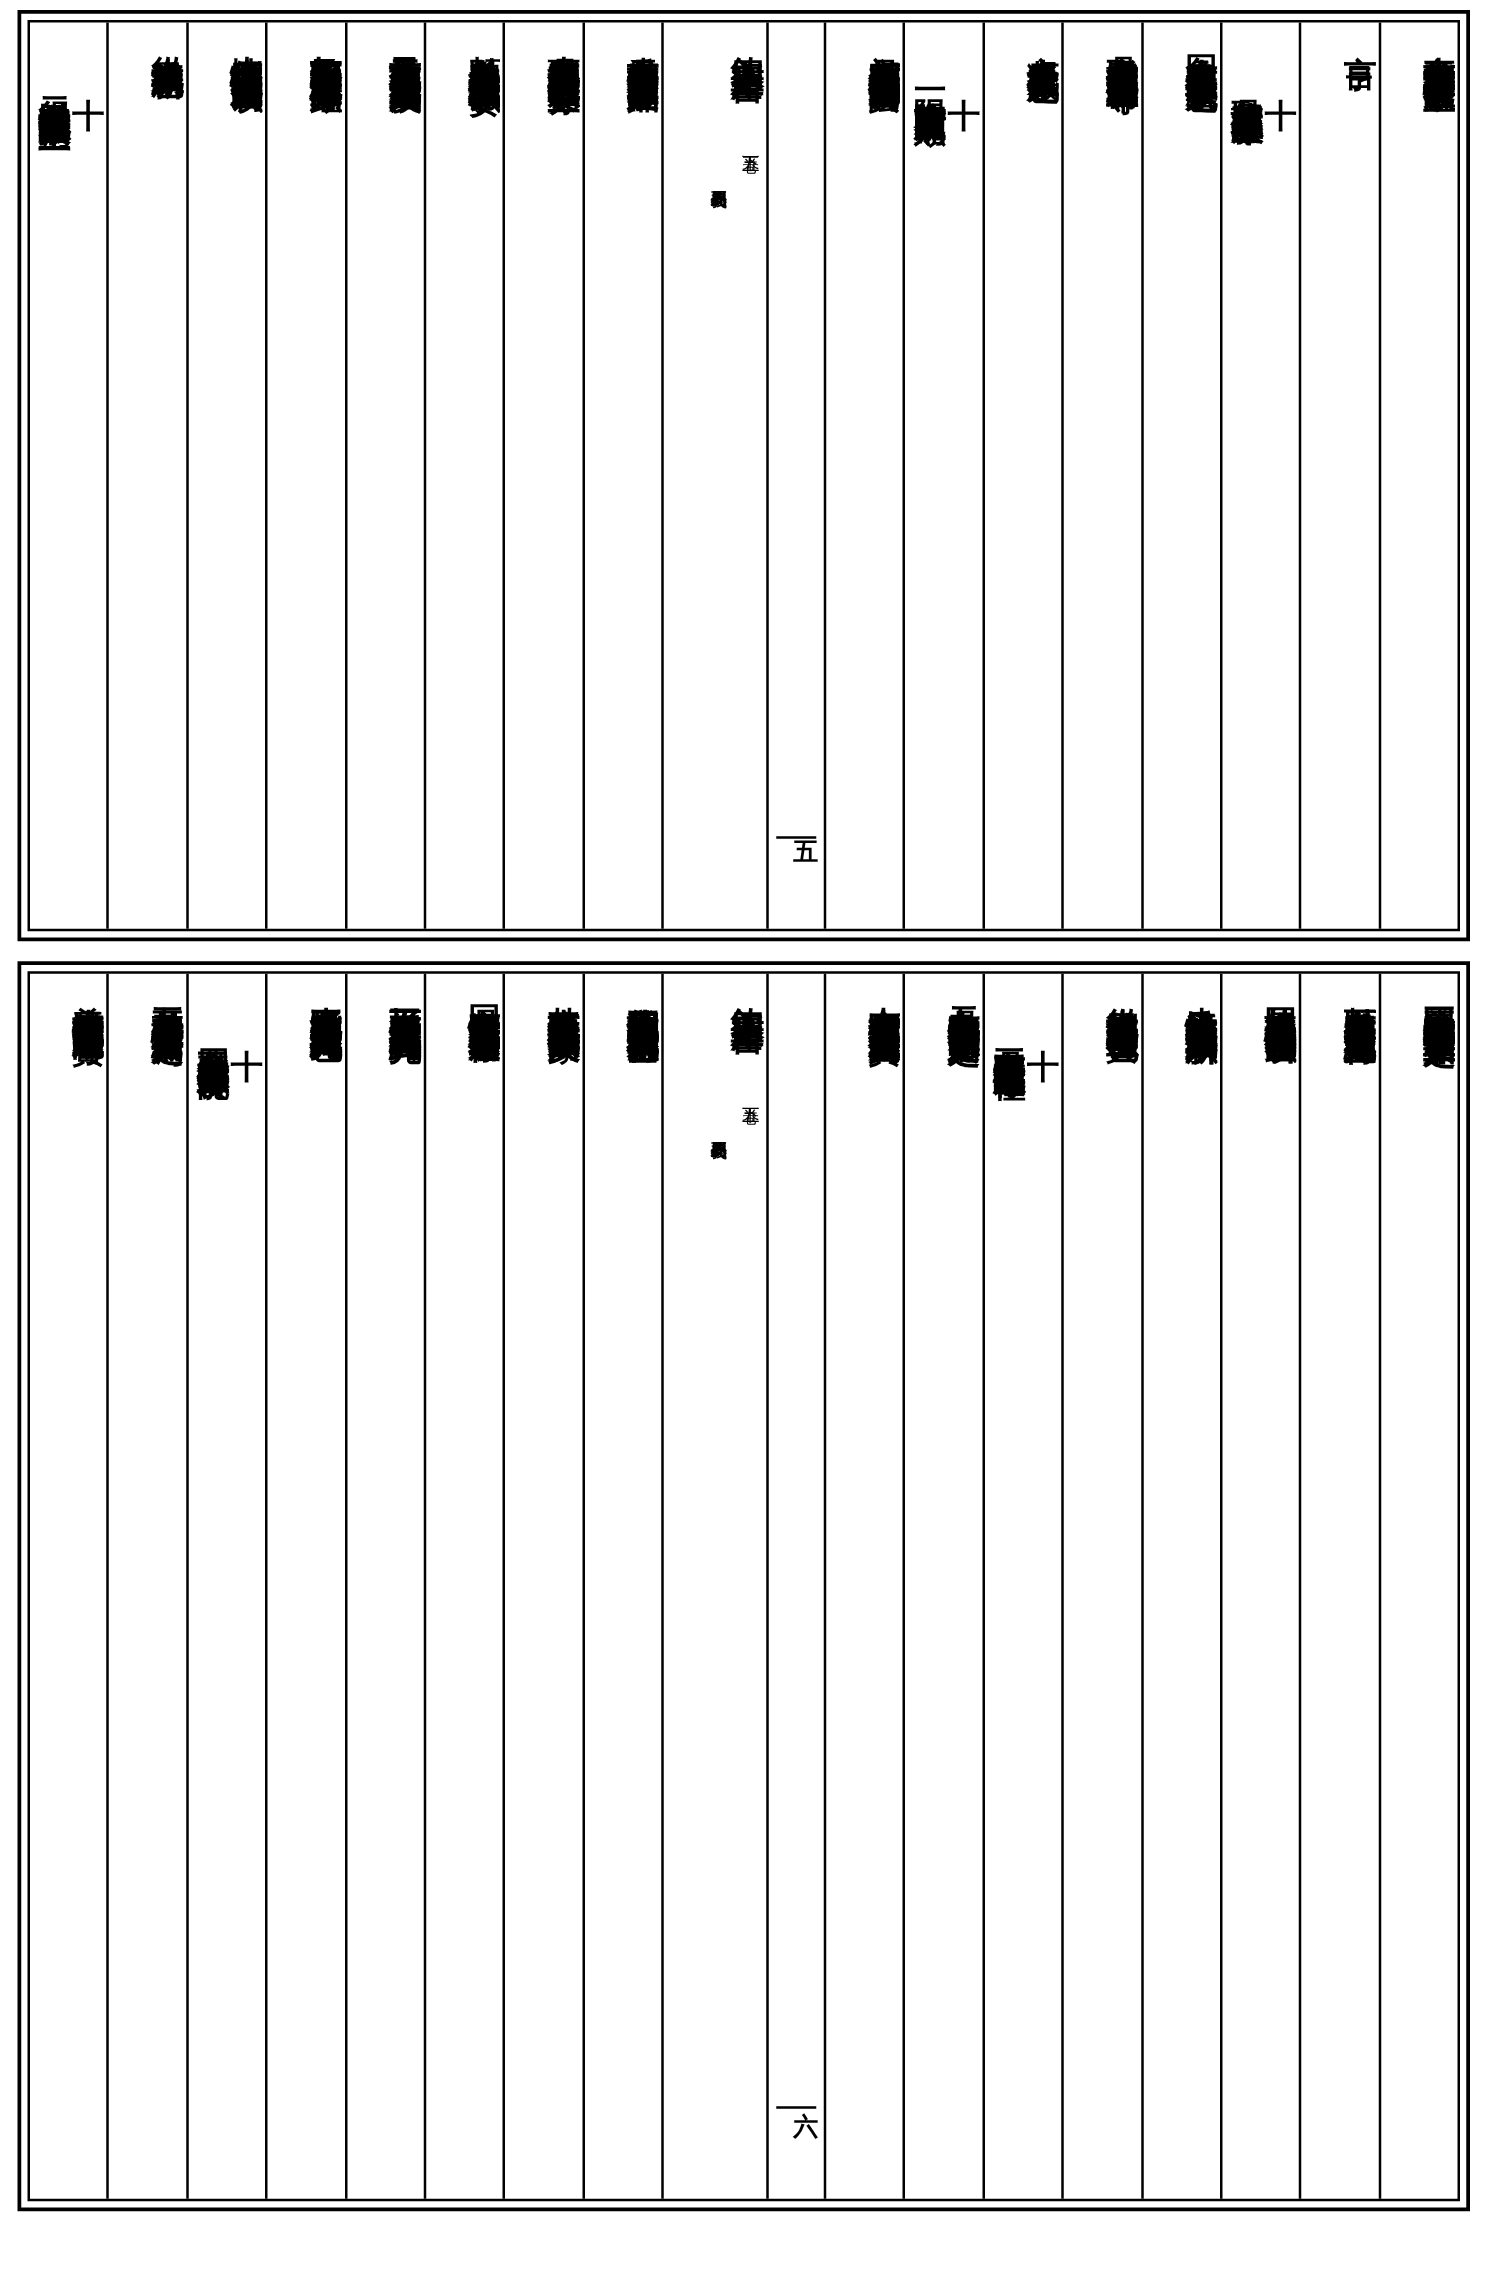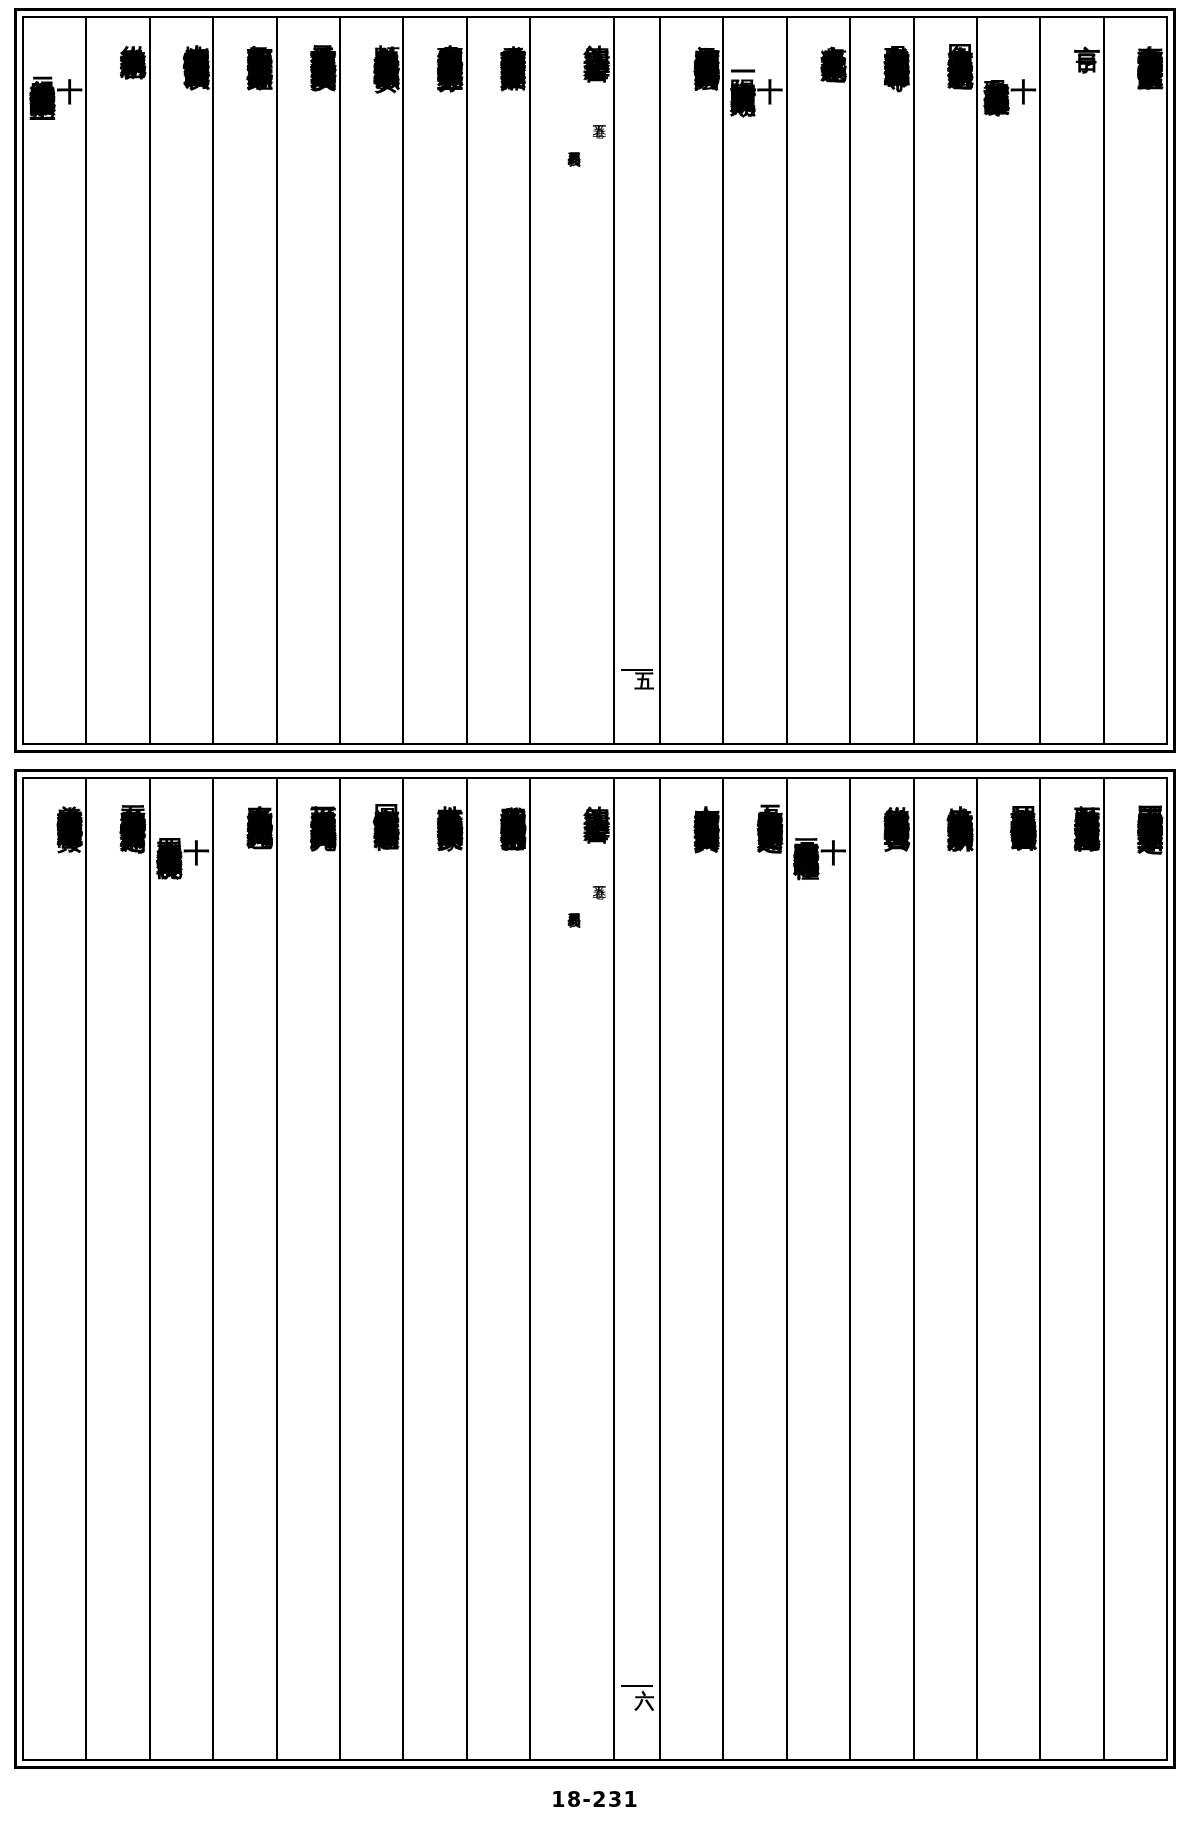--- a/index.html
+++ b/index.html
@@ -280,15 +280,14 @@
       <div class="col">
           <div class="vtext">九三鼎耳革其行塞雉膏不食方雨虧悔終吉鼎之爲</div>
         </div>
       <div class="col">
           <div class="vtext">義虛中以待物者也而三處下體之上以陽居陽守實</div>
         </div>
 
     </div>
   </div>
 
-  <div class="footer">18-231</div>
 
 </div>
 
 </body></html>

